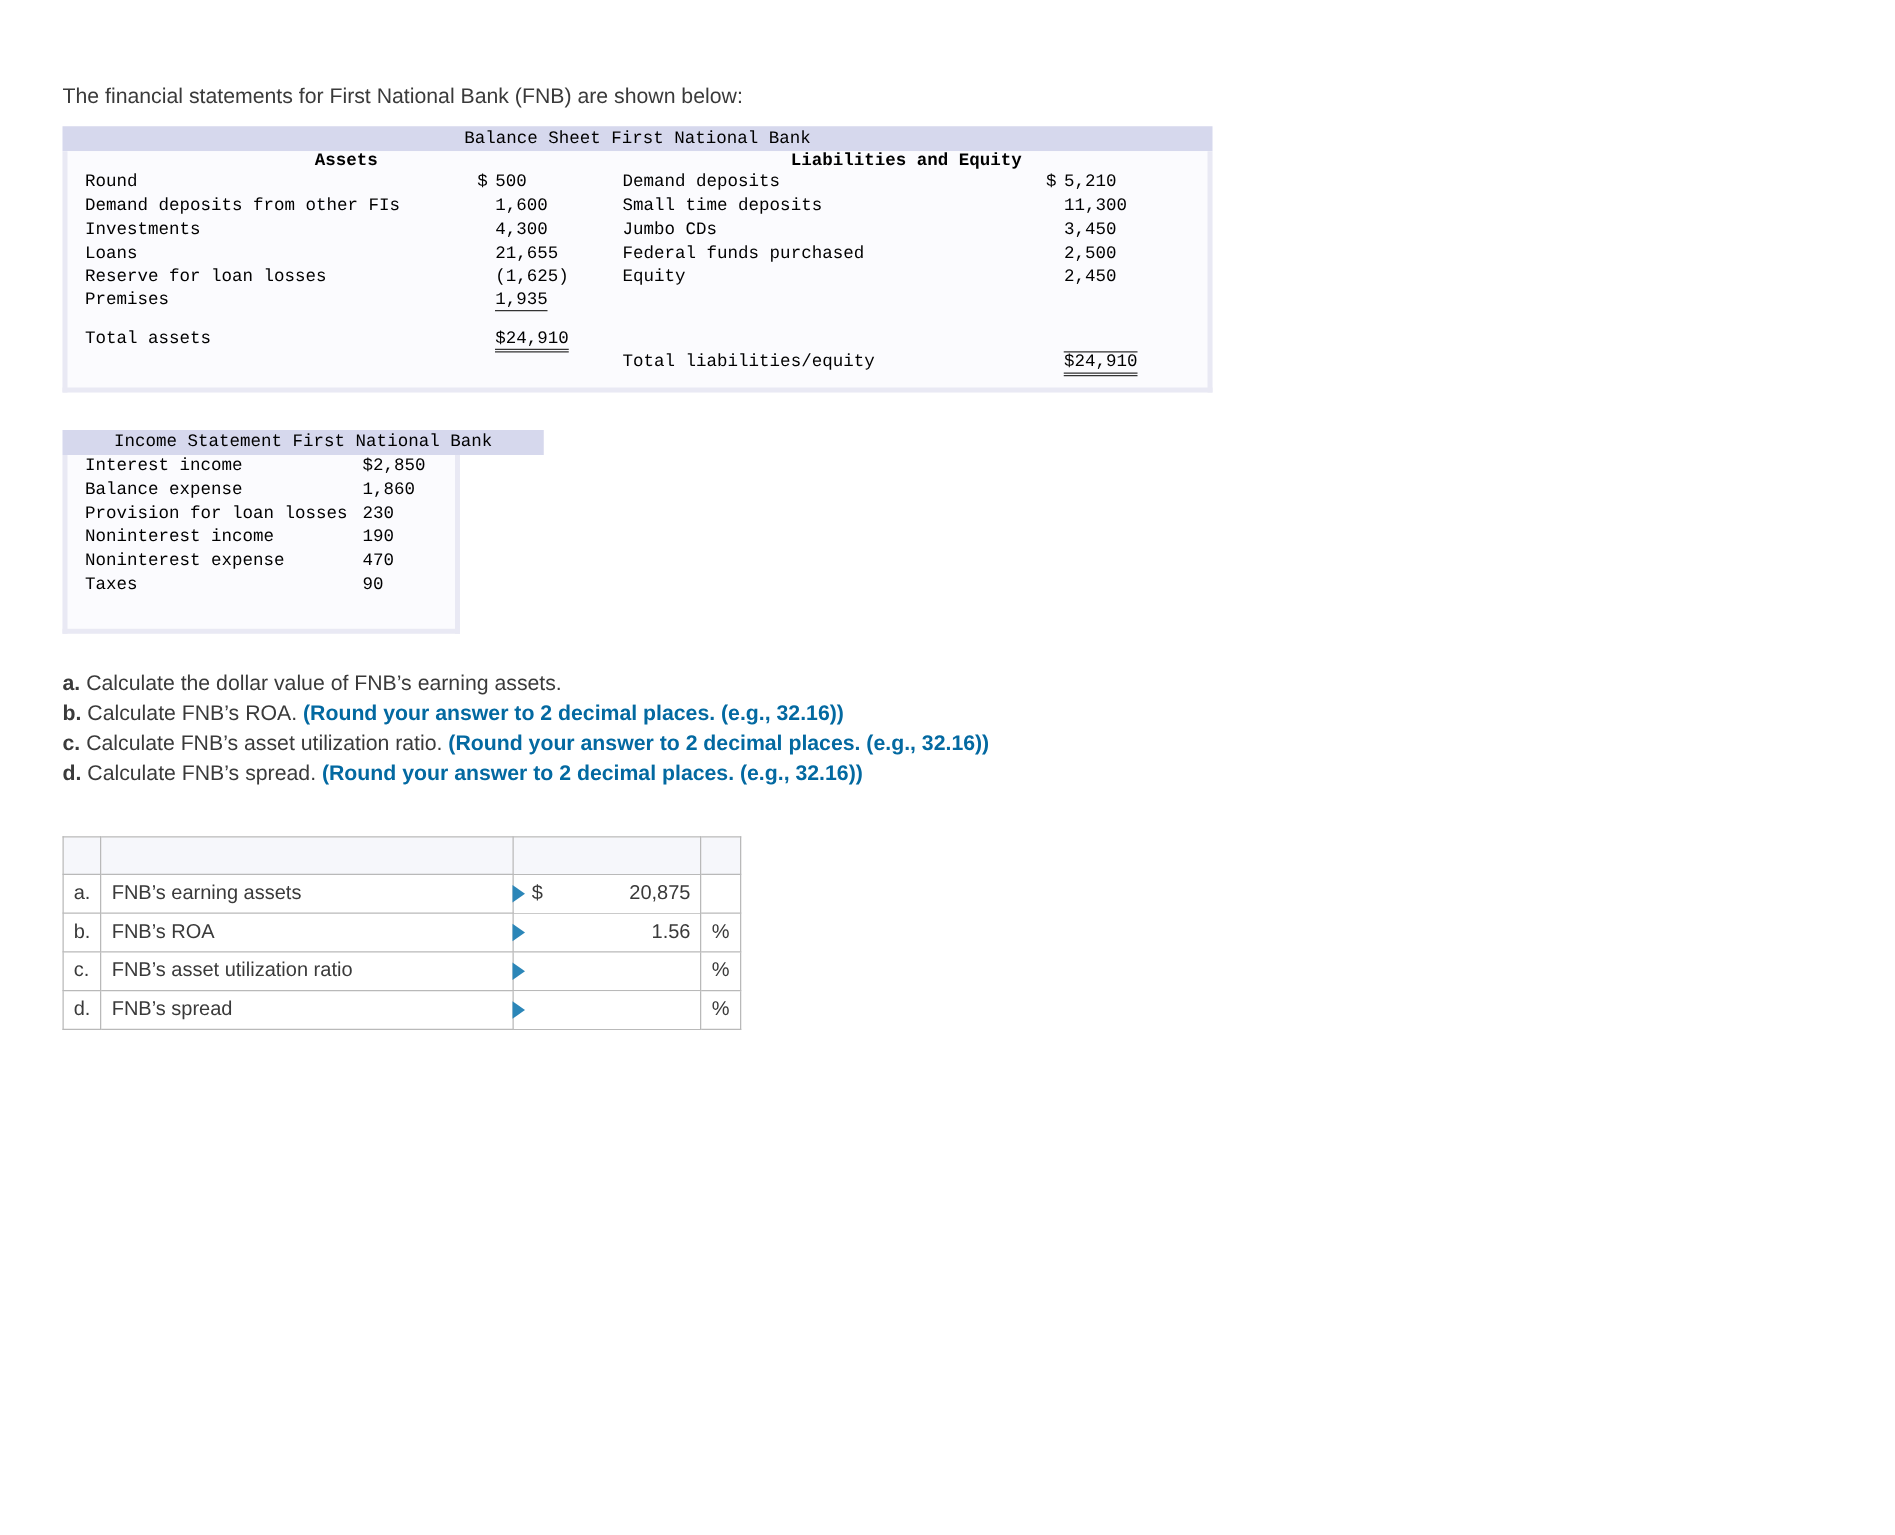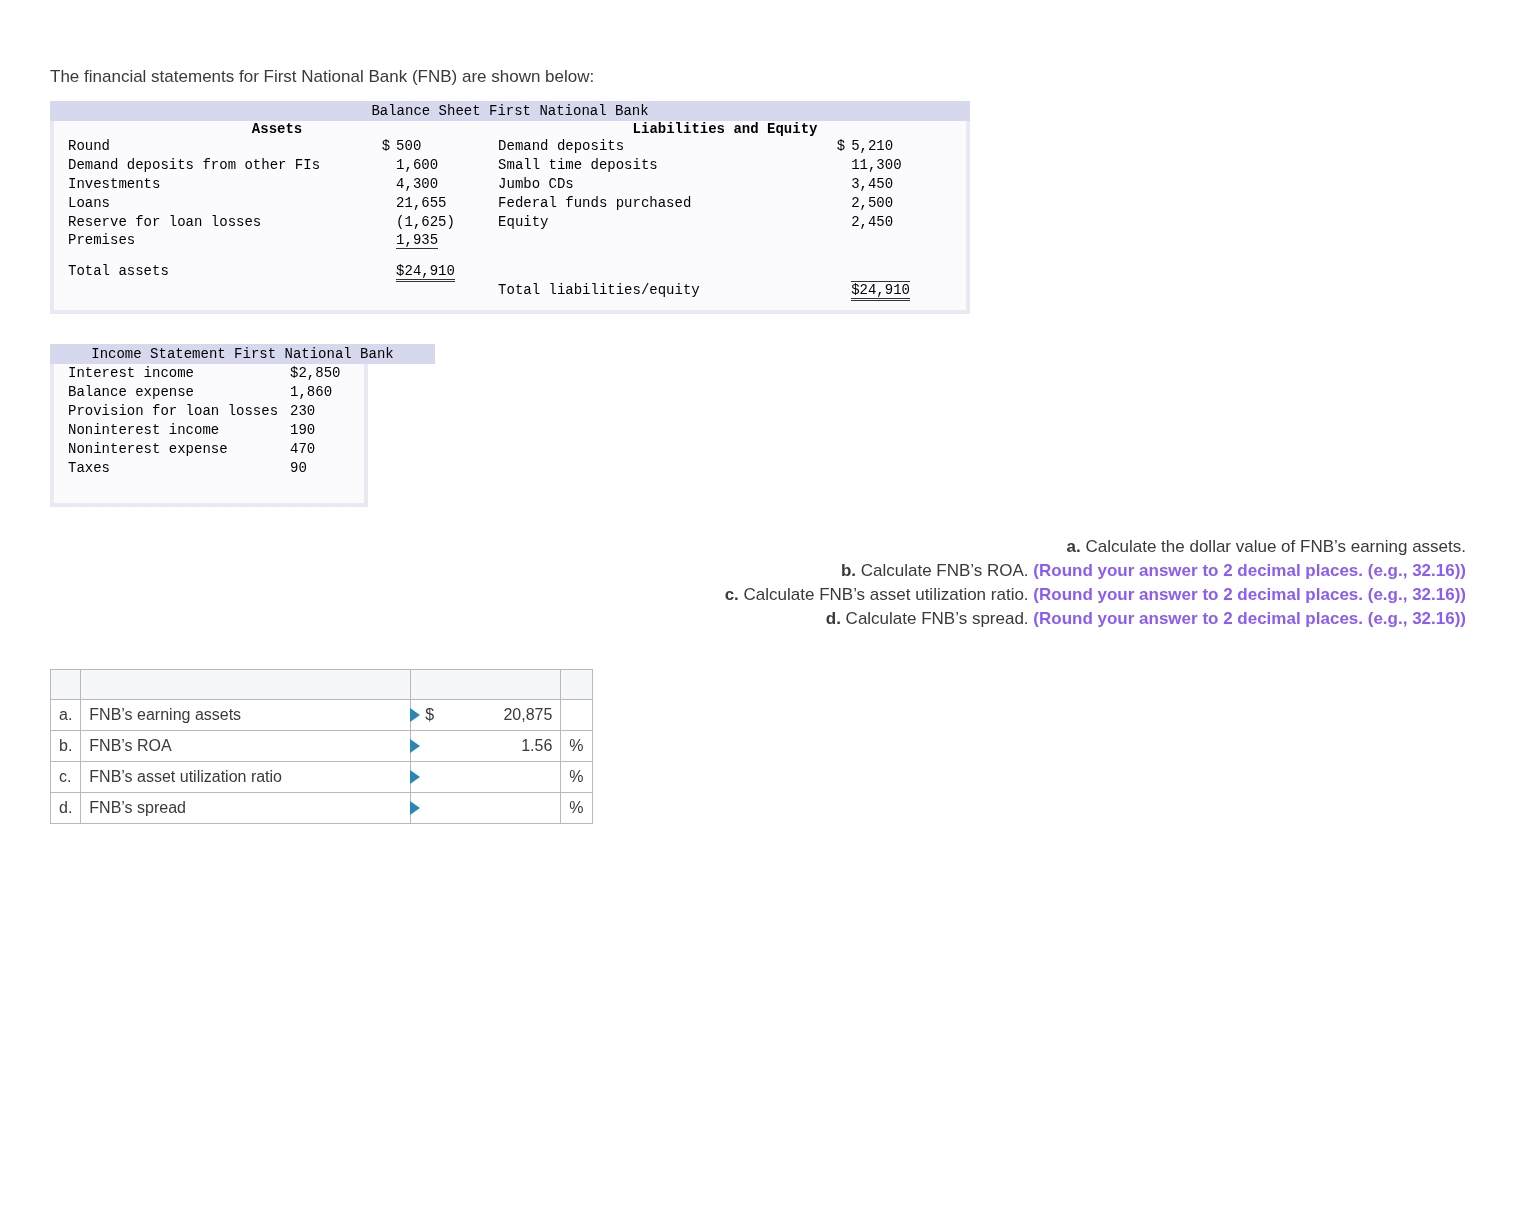--- a/index.html
+++ b/index.html
@@ -50,23 +50,23 @@
       padding: 2px 0;
     }
     .is-body {
       background: #fbfbfe;
       border-left: 4px solid #e9e9f4;
       border-right: 4px solid #e9e9f4;
       border-bottom: 4px solid #e9e9f4;
       width: 318px;
       padding: 0 8px 26px 8px;
     }
-    .questions { margin-top: 26px; margin-bottom: 40px; text-align: right; }
+    .questions { margin-top: 26px; margin-bottom: 40px; }
     .questions p { margin: 4px 0; }
-    .red-bold { color: #8b5cf6; font-weight: 700; }
+    .red-bold { color: #0369a1; font-weight: 700; }
     table.answer {
       border-collapse: collapse;
       font-size: 16px;
       font-family: Arial, Helvetica, sans-serif;
       color: #3a3a3a;
     }
     table.answer td, table.answer th {
       border: 1px solid #b9b9b9;
       padding: 6px 8px;
       background: #fff;

